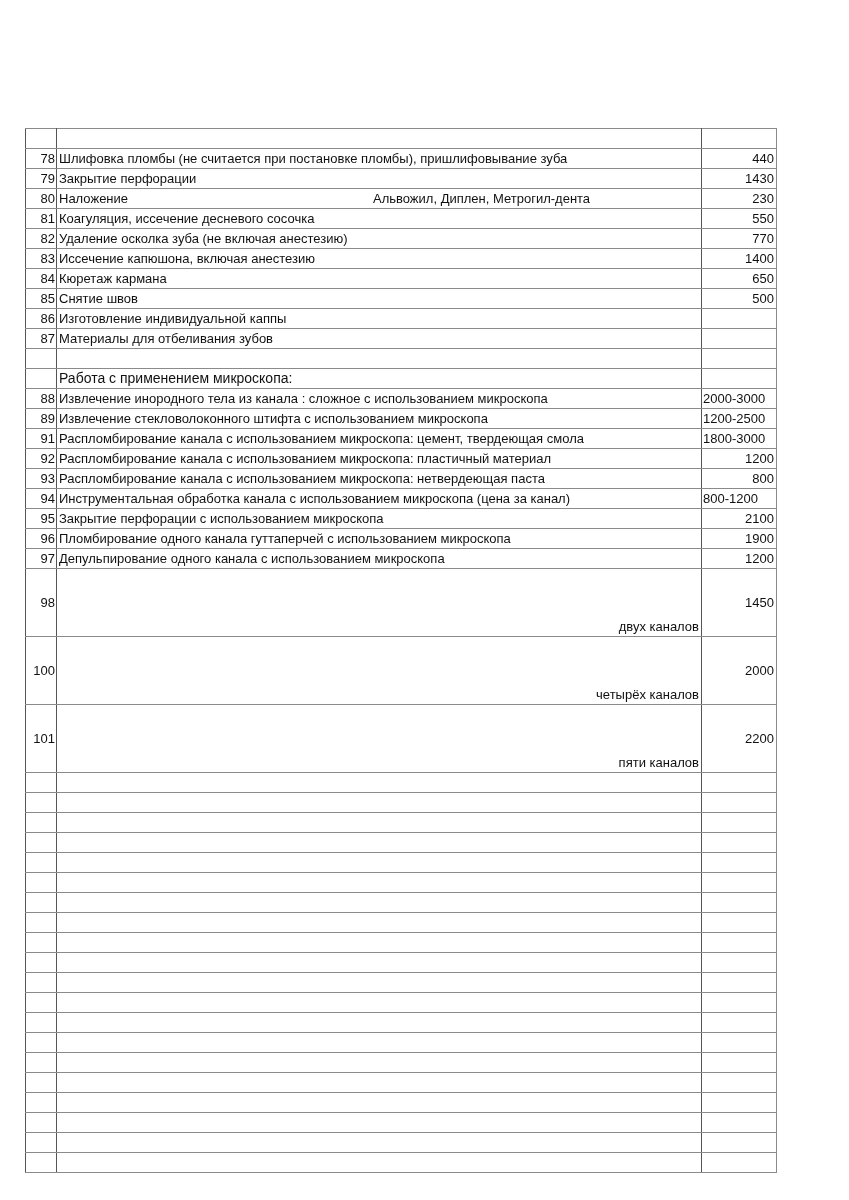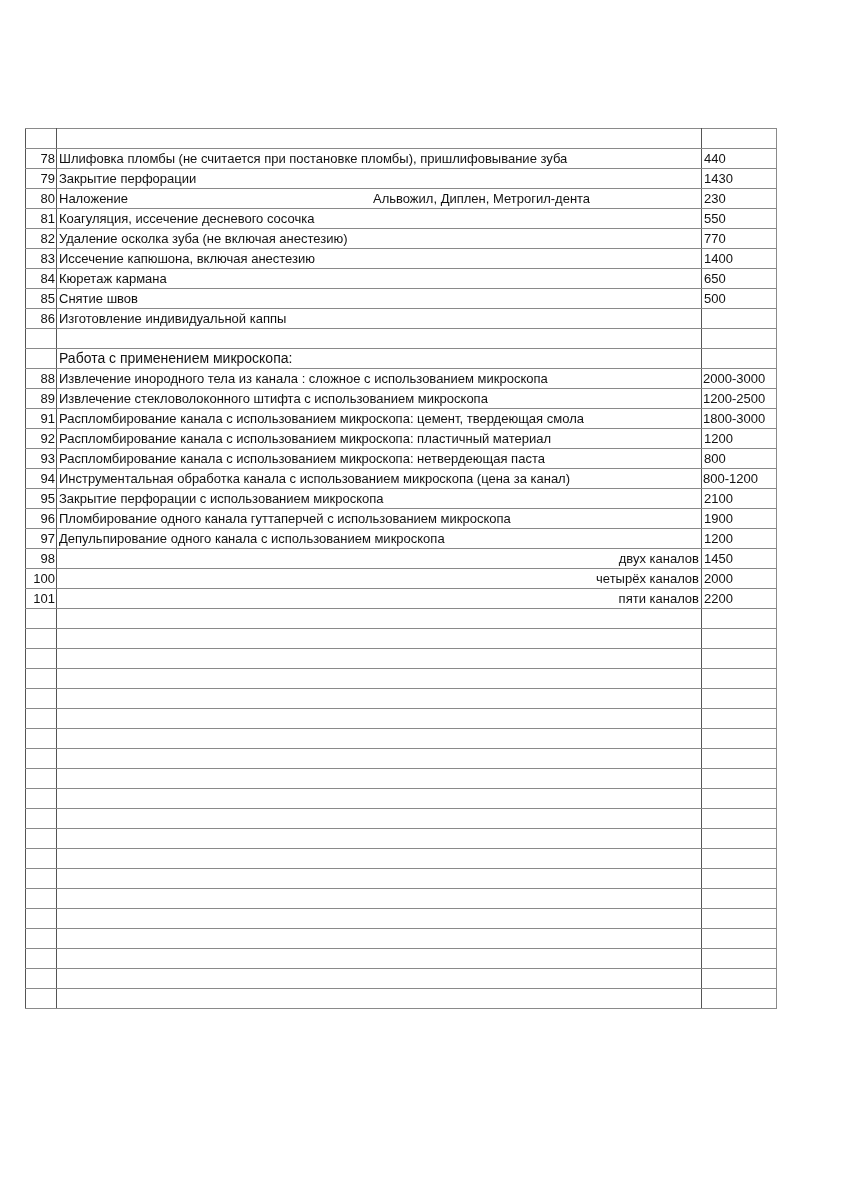--- a/index.html
+++ b/index.html
@@ -6,24 +6,24 @@
   body { width: 849px; height: 1200px; position: relative; overflow: hidden;
          font-family: "Liberation Sans", "DejaVu Sans", sans-serif; color: #111; }
   #sheet { position: absolute; left: 25px; top: 128px; width: 752px;
            border-collapse: collapse; table-layout: fixed; font-size: 13px; }
   #sheet td { height: 19px; padding: 0 2px; border-top: 1px solid #8a8a8a;
               border-bottom: 1px solid #8a8a8a; white-space: nowrap; overflow: visible;
               line-height: 19px; }
   #sheet td.c-num { width: 27px; text-align: right; border-left: 1px solid #555;
                     border-right: 1px solid #555; padding-right: 1px; }
   #sheet td.c-desc { width: 640px; border-right: 1px solid #555; position: relative; }
-  #sheet td.c-price { width: 70px; border-right: 1px solid #8a8a8a; }
+  #sheet td.c-price { width: 70px; text-align: right; border-right: 1px solid #8a8a8a; }
   #sheet td.c-price.left { text-align: left; padding-left: 1px; }
   .extra { position: absolute; left: 316px; top: 0; }
-  .desc-right { display: block; text-align: right; }
+  .desc-right { display: block; text-align: right; margin-top: 48px; }
   .section-title { font-weight: normal; font-size: 14px; }
 </style>
 </head>
 <body>
 
 <table id="sheet">
   <tbody id="sheet-body">
       <tr>
         <td class="c-num"></td>
         <td class="c-desc"><span></span></td>
@@ -68,20 +68,25 @@
         <td class="c-num">85</td>
         <td class="c-desc"><span>Снятие швов</span></td>
         <td class="c-price">500</td>
       </tr>
       <tr>
         <td class="c-num">86</td>
         <td class="c-desc"><span>Изготовление индивидуальной каппы</span></td>
         <td class="c-price"></td>
       </tr>
       <tr>
+        <td class="c-num">87</td>
+        <td class="c-desc"><span>Материалы для отбеливания зубов</span></td>
+        <td class="c-price"></td>
+      </tr>
+      <tr>
         <td class="c-num"></td>
         <td class="c-desc"><span></span></td>
         <td class="c-price"></td>
       </tr>
       <tr>
         <td class="c-num"></td>
         <td class="c-desc"><span class="section-title">Работа с применением микроскопа:</span></td>
         <td class="c-price"></td>
       </tr>
       <tr>

